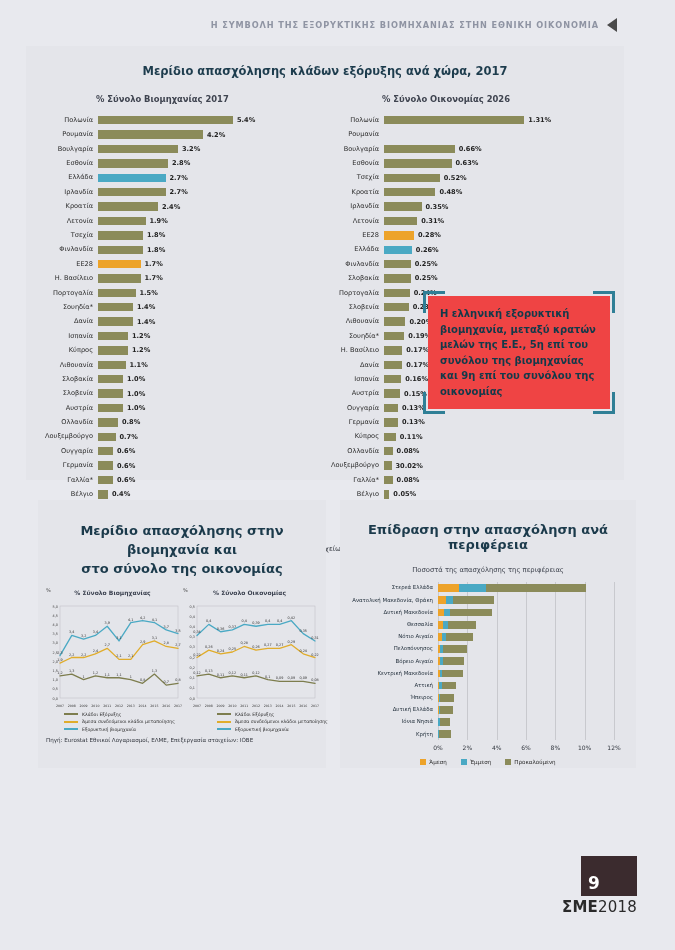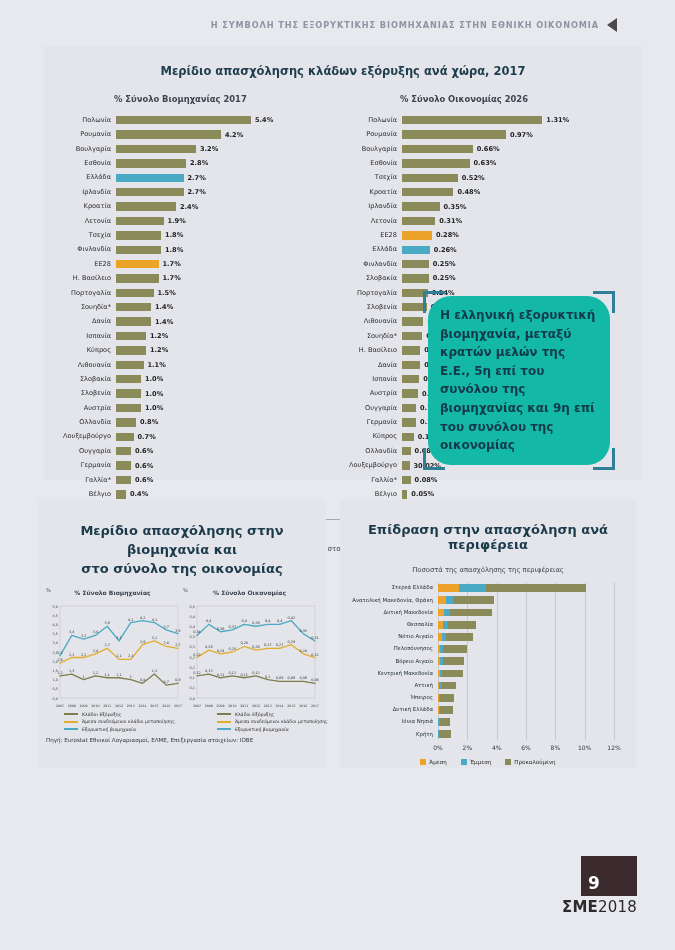--- a/index.html
+++ b/index.html
@@ -22,21 +22,21 @@
     font-size:8.2px; letter-spacing:.9px; font-weight:700;
     color:#8f94a3; white-space:nowrap;
   }
   .runhead .tri {
     width:0;height:0;border-top:7px solid transparent;
     border-bottom:7px solid transparent;border-right:10px solid #4a4a4a;
   }
 
   
   .panel { position:absolute; background:#e4e5ea; }
-  #panel-top   { left:44px; top:46px;  width:598px; height:434px; }
+  #panel-top   { left:26px; top:46px;  width:598px; height:434px; }
   #panel-bl    { left:38px; top:500px; width:288px; height:268px; }
   #panel-br    { left:340px;top:500px; width:296px; height:268px; }
 
   .panel-title {
     text-align:center; font-weight:700; color:#1b3a4b;
   }
   #panel-top .panel-title { font-size:11.5px; padding-top:18px; color:#1d3c4d; }
   .panel-title.two-line { font-size:13px; line-height:1.45; padding:22px 24px 0; }
 
   
@@ -67,23 +67,23 @@
   .axis .unit { position:absolute; right:-2px; font-size:6.4px; color:#3a3a3a; }
 
   .source {
     font-size:7px; color:#33373f; margin:12px 0 0 40px;
   }
   #panel-top .source { margin-top:14px; }
 
   
   .callout { position:absolute; }
   .callout .box {
-    background:#14b8a6; color:#123a4a;
-    font-size:12px; line-height:1.55; padding:10px 12px;
-    position:relative; z-index:2; font-weight:600;border-radius:23px;
+    background:#ef4444; color:#123a4a;
+    font-size:10px; line-height:1.55; padding:10px 12px;
+    position:relative; z-index:2; font-weight:600;
   }
   .callout .corner {
     position:absolute; width:22px; height:22px; border:3px solid #2f7f96; z-index:1;
   }
   .callout .c-tl { left:-5px;  top:-5px;    border-right:none; border-bottom:none; }
   .callout .c-tr { right:-5px; top:-5px;    border-left:none;  border-bottom:none; }
   .callout .c-bl { left:-5px;  bottom:-5px; border-right:none; border-top:none; }
   .callout .c-br { right:-5px; bottom:-5px; border-left:none;  border-top:none; }
 
   #callout-top { left:428px; top:296px; width:182px; }
@@ -360,24 +360,20 @@
       <div class="rows">
           <div class="brow">
             <div class="blabel">Πολωνία</div>
             <div class="btrack">
               <div class="bar" style="width: 140.357px;"></div>
               <span class="bval">1.31%</span>
             </div>
           </div>
           <div class="brow">
             <div class="blabel">Ρουμανία</div>
-            <div class="btrack">
-              <div class="bar" style="width: 103.929px;"></div>
-              <span class="bval">0.97%</span>
-            </div>
           </div>
           <div class="brow">
             <div class="blabel">Βουλγαρία</div>
             <div class="btrack">
               <div class="bar" style="width: 70.7143px;"></div>
               <span class="bval">0.66%</span>
             </div>
           </div>
           <div class="brow">
             <div class="blabel">Εσθονία</div>

